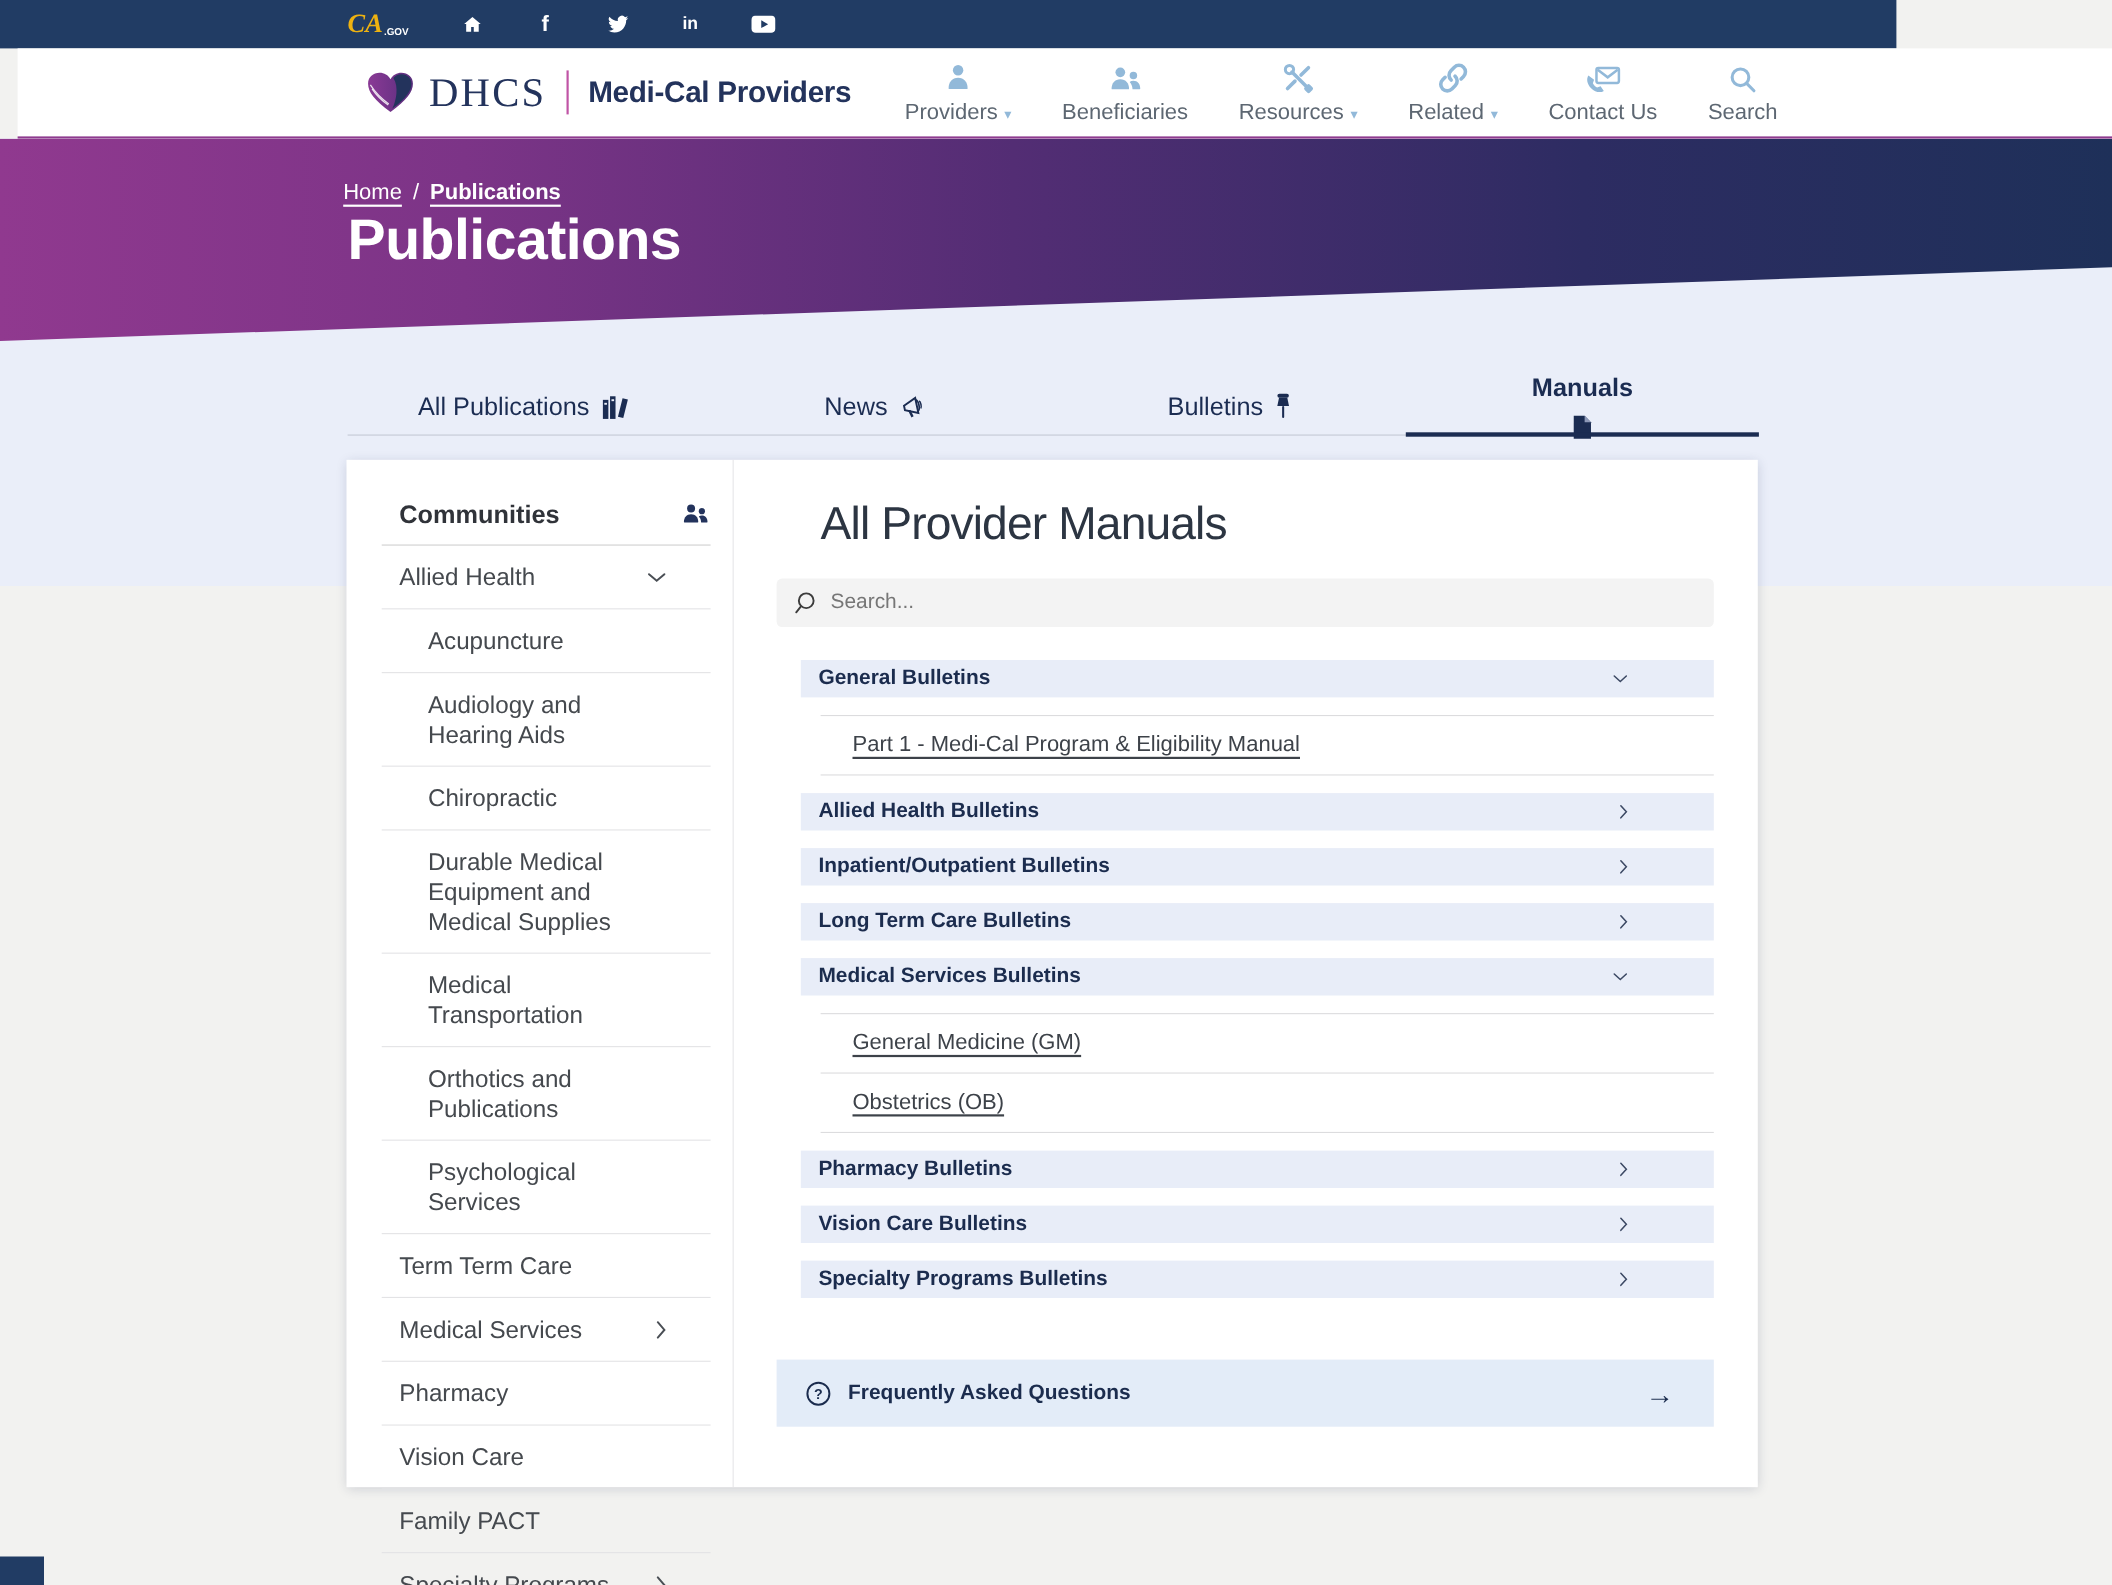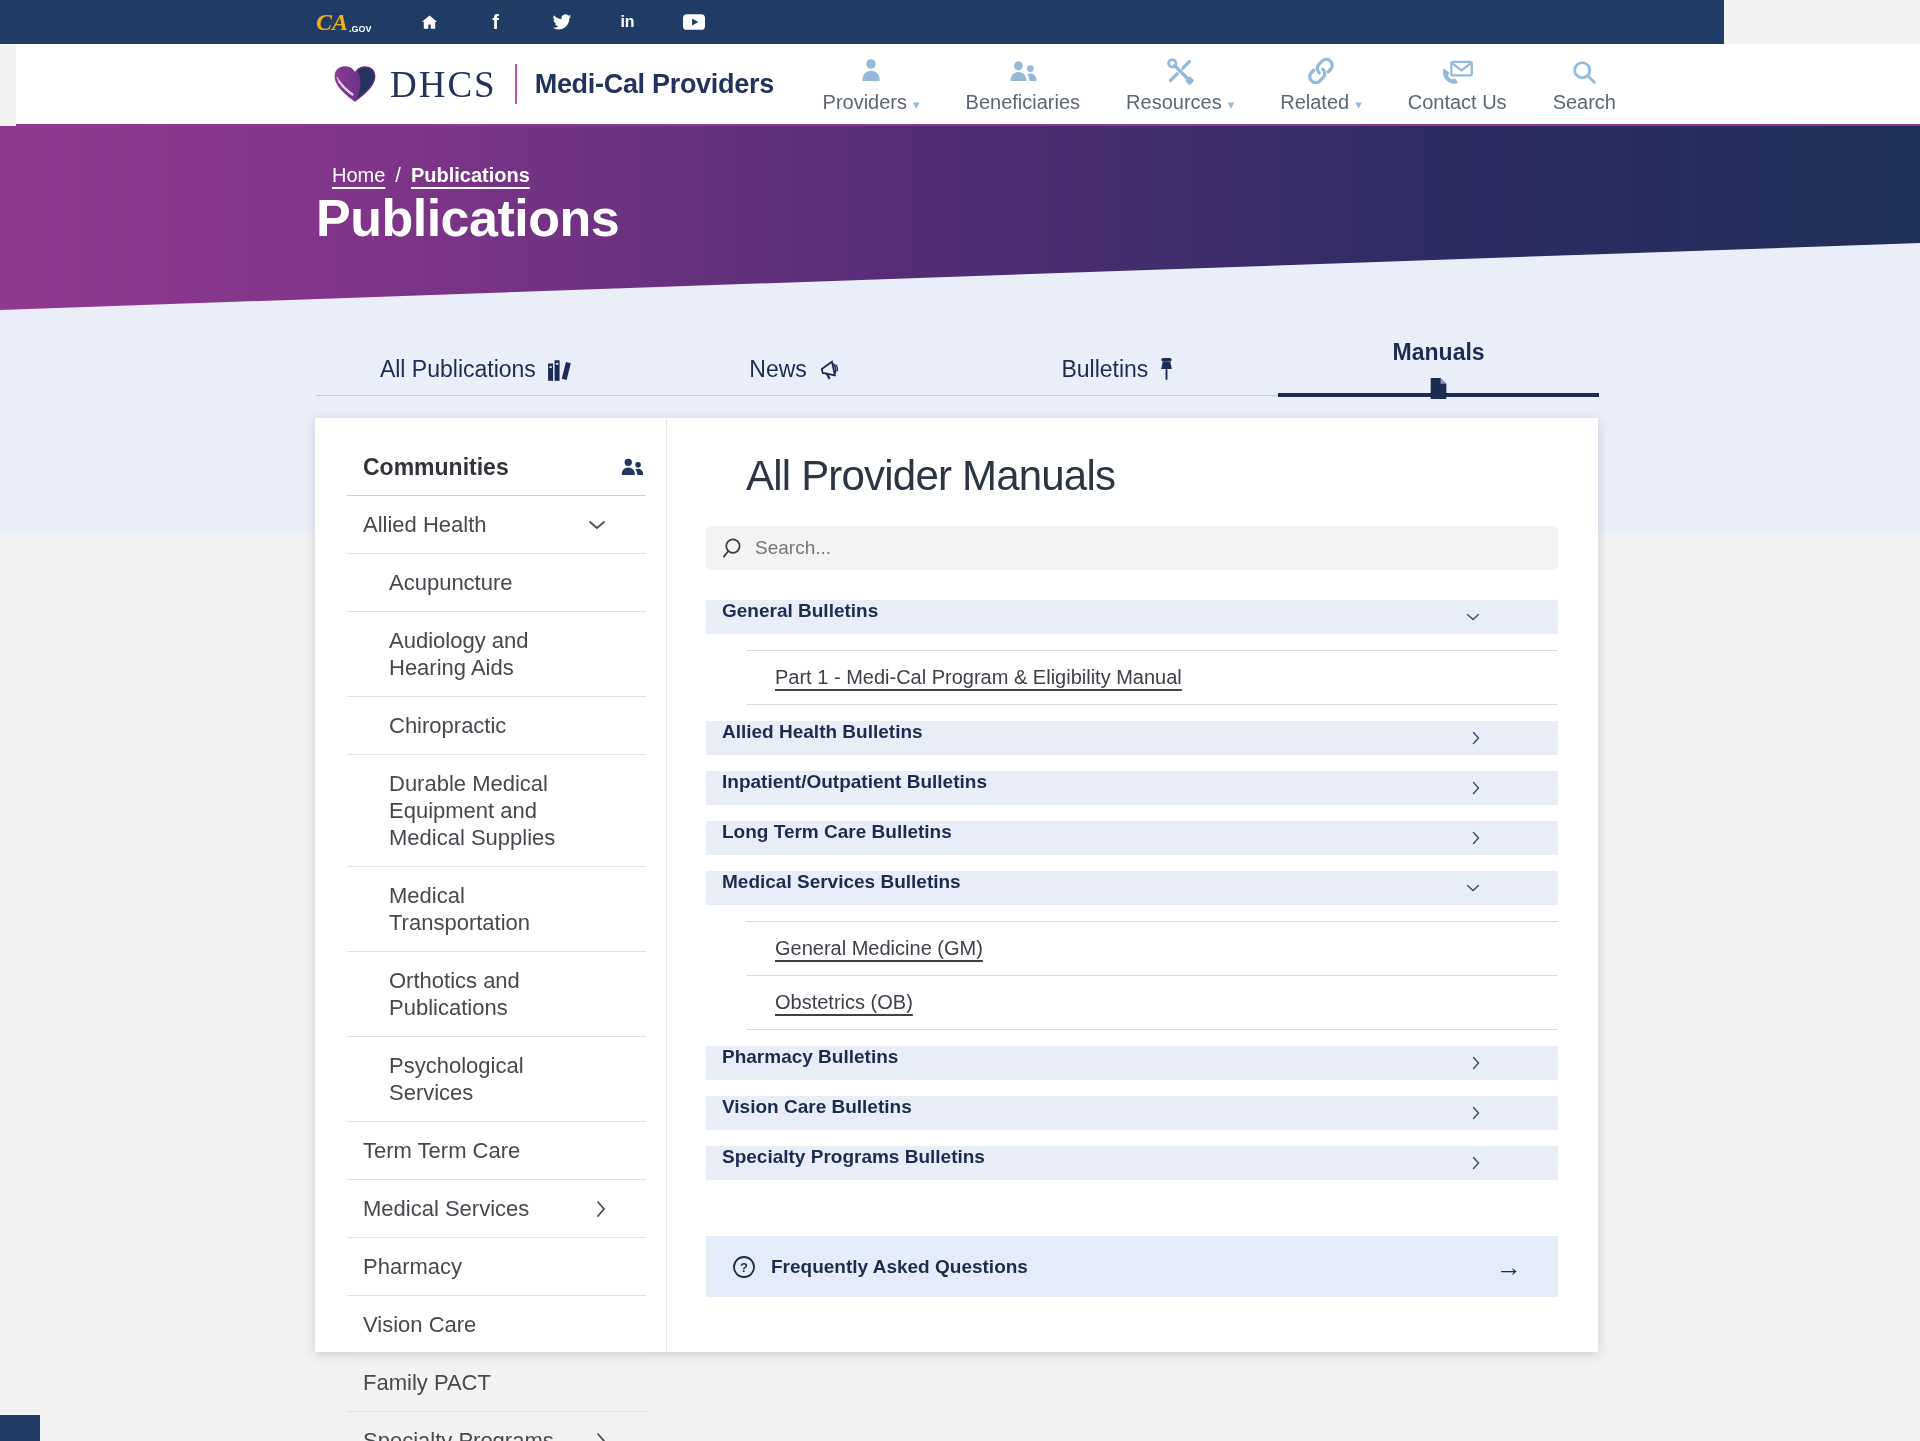--- a/index.html
+++ b/index.html
@@ -31,21 +31,21 @@
   .caret { color:#92b9d9; font-size:13px; margin-left:6px; }
 
   
   .bg-lav { position:absolute; top:126px; left:0; width:1920px; height:407px; background:#eaeef9; z-index:0; }
   .bg-gray { position:absolute; top:533px; left:0; width:1920px; height:908px; background:#f2f2f0; z-index:0; }
 
   
   .hero { position:absolute; top:126px; left:0; width:1920px; height:184px; z-index:1;
     background:linear-gradient(90deg,#90398f 0%,#7c3487 22%,#532d74 48%,#2d2c62 75%,#1e3059 100%);
     clip-path:polygon(0 0, 100% 0, 100% 63.6%, 0 100%); }
-  .breadcrumb { position:absolute; left:332px; top:38px; font-size:20px; color:#fff; display:flex; gap:10px; align-items:baseline; }
+  .breadcrumb { position:absolute; left:312px; top:38px; font-size:20px; color:#fff; display:flex; gap:10px; align-items:baseline; }
   .breadcrumb a { text-decoration:underline; text-underline-offset:5px; color:#fff; }
   .breadcrumb .current { font-weight:700; }
   .hero-title { position:absolute; left:316px; top:62px; font-size:52px; font-weight:700; letter-spacing:-0.5px; color:#fff; }
 
   
   .tabs { position:absolute; left:316px; top:344px; width:1283px; height:52px; display:flex; border-bottom:1px solid #c3c9d5; z-index:2; }
   .tab { flex:1; display:flex; align-items:center; justify-content:center; gap:11px; font-size:23px; color:#1b2c52; position:relative; cursor:pointer; }
   .tab.active { font-weight:700;flex-direction:column; }
   .tab.active::after { content:""; position:absolute; left:0; right:0; bottom:-2px; height:4px; background:#1b2c52; }
   .tab-icon { display:flex; align-items:center; }
@@ -63,21 +63,21 @@
   .side-chev { position:absolute; right:40px; top:50%; transform:translateY(-50%); display:flex; }
 
   
   .mainpanel { flex:1; padding:34px 40px 0 39px; }
   .page-title { font-size:42px; font-weight:400; letter-spacing:-0.8px; color:#2c3542; line-height:48px;margin-left:40px; }
   .searchbar { margin-top:26px; height:44px; background:#f3f3f3; border-radius:5px; display:flex; align-items:center; padding:0 14px; gap:12px; }
   .searchbar input { flex:1; border:none; outline:none; background:transparent; font-size:19px; color:#333; font-family:"Liberation Sans", sans-serif; }
   .searchbar input::placeholder { color:#767676; }
 
   .sections { margin-top:30px; }
-  .acc-row { height:34px; background:#e8edf8; display:flex; align-items:flex-start; padding:0 100px 0 16px; position:relative; margin-bottom:16px; cursor:pointer; }
+  .acc-row { height:34px; background:#e8edf8; display:flex; align-items:center; padding:0 100px 0 16px; position:relative; margin-bottom:16px; cursor:pointer;margin-left:22px; }
   .acc-label { font-size:19px; font-weight:700; color:#1b2c4e; }
   .acc-chev { position:absolute; right:78px; top:50%; transform:translateY(-50%); display:flex; }
   .links { margin:10px 0 16px 40px; border-top:1px solid #dcdcde; }
   .link-row { height:54px; display:flex; align-items:center; padding-left:29px; border-bottom:1px solid #dcdcde; }
   .link-row a { font-size:20px; color:#3d4249; text-decoration:underline; text-underline-offset:5px; }
 
   .faq { margin-top:56px; height:61px; background:#e3ecf8; display:flex; align-items:center; padding:0 36px 0 26px; gap:15px; cursor:pointer; }
   .faq-label { font-size:19px; font-weight:700; color:#1b2c4e; }
   .faq-arrow { margin-left:auto; font-size:26px; color:#1b2c4e; line-height:1; }
 

